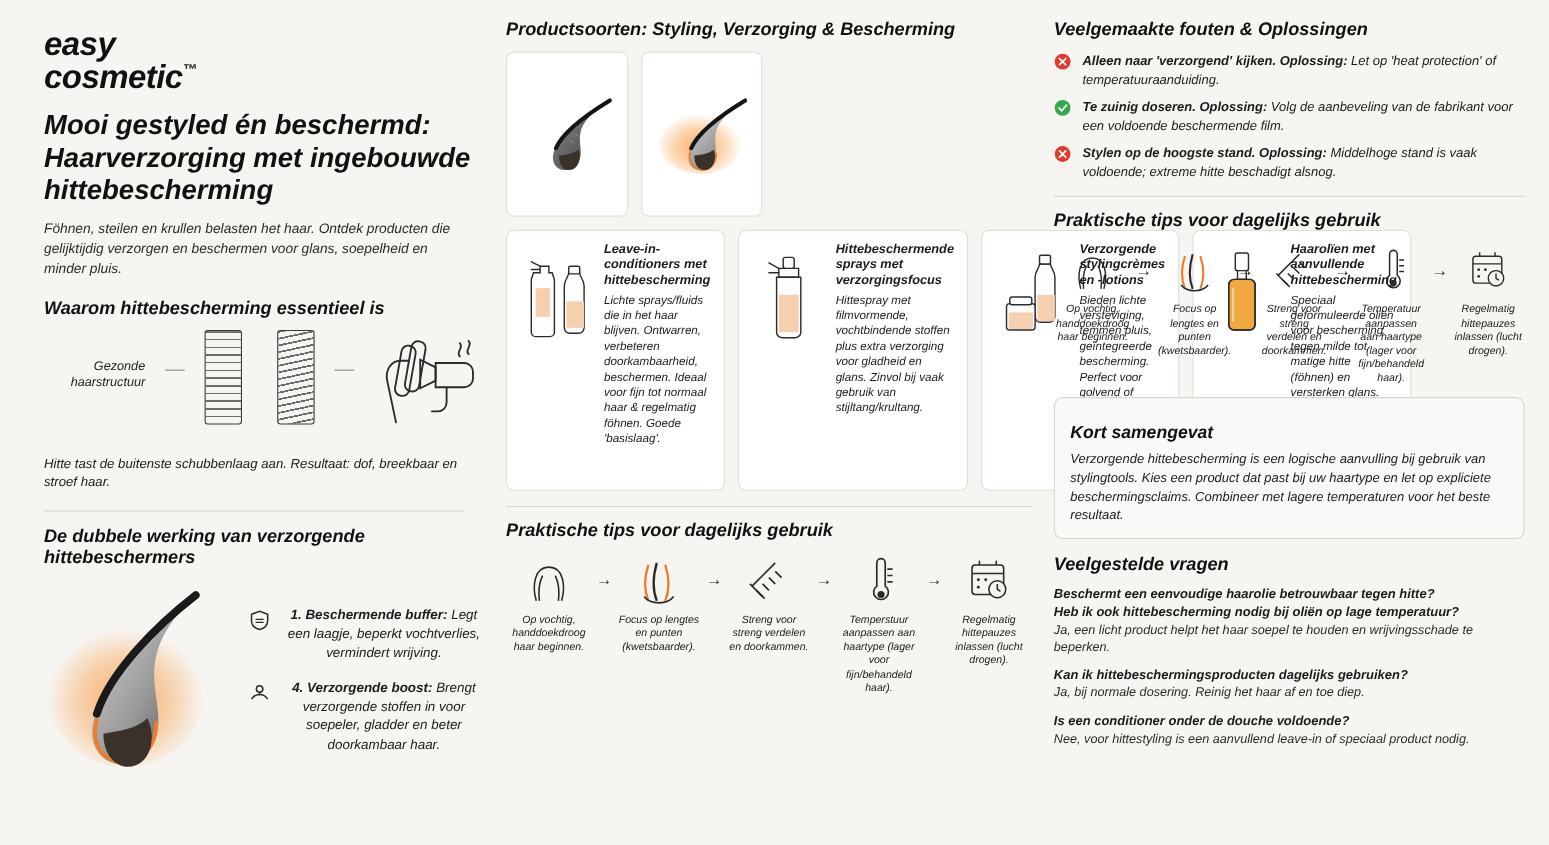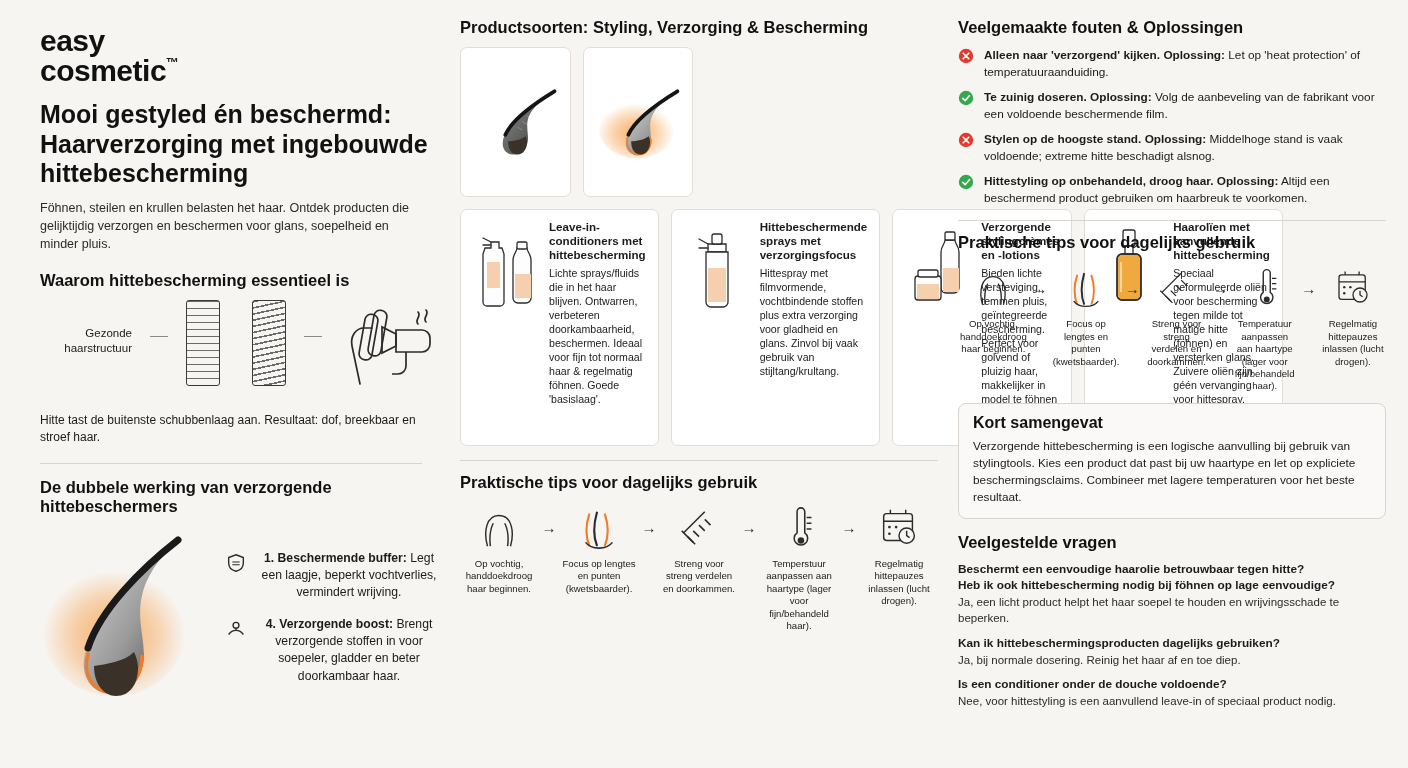--- a/index.html
+++ b/index.html
@@ -4,21 +4,21 @@
 <style>
   * { box-sizing: border-box; }
   html, body { margin:0; padding:0; }
   body {
     width:1408px; height:768px;
     background:#f7f5f2;
     font-family:"Liberation Sans", sans-serif;
     color:#1b1b1b;
     overflow:hidden;
   }
-  .page { position:relative; width:1408px; height:768px; display:flex; padding:18px 22px 10px 22px; gap:20px; }
+  .page { position:relative; width:1408px; height:768px; display:flex; padding:18px 22px 10px 22px; gap:20px;font-style:italic; }
 
   
   .col { height:100%; }
   .col-left  { width:420px; }
   .col-mid   { width:478px; }
   .col-right { width:430px; }
 
   
   .logo { font-weight:700; font-size:30px; line-height:1.0; letter-spacing:-0.5px; margin:8px 0 14px 18px; color:#111; }
   .logo .tm { font-size:13px; vertical-align:top; font-weight:700; }
@@ -70,21 +70,21 @@
   .step .cap { font-size:9.6px; line-height:1.3; margin-top:4px; padding:0 2px; }
   .arrow { flex:0 0 18px; display:flex; align-items:center; justify-content:center; height:52px; font-size:15px; color:#2b2b2b; }
 
   
   .mistake { display:flex; gap:9px; margin-bottom:9px; }
   .mistake .badge { flex:0 0 17px; margin-top:1px; }
   .mistake .txt { font-size:11.8px; line-height:1.4; }
   .mistake .txt b { font-weight:700; }
 
   
-  .summary { border:1px solid #d9d5ce; border-radius:8px; padding:10px 14px 12px 14px; background:#faf9f7; }
+  .summary { border:1px solid #d9d5ce; border-radius:8px; padding:23px 14px 12px 14px; background:#faf9f7; }
   .summary h2 { font-size:16px; margin:0 0 6px 0; }
   .summary p { font-size:11.8px; line-height:1.45; margin:0; }
 
   
   .faq-q { font-size:11.8px; font-weight:700; margin:0 0 2px 0; }
   .faq-a { font-size:11.5px; line-height:1.4; margin:0 0 9px 0; color:#2b2b2b; }
 
   .small-steps-cap { font-size:9.3px; }
 </style>
 </head>
@@ -414,33 +414,20 @@
               <path d="M6.5 6.5 L13.5 13.5 M13.5 6.5 L6.5 13.5" stroke="#fff" stroke-width="2" stroke-linecap="round"></path>
             </svg>
         </div>
         <div class="txt">
           <b>Stylen op de hoogste stand.</b>
           <b>Oplossing:</b>
           <span>Middelhoge stand is vaak voldoende; extreme hitte beschadigt alsnog.</span>
         </div>
       </div>
 
-      <div class="mistake">
-        <div class="badge">
-          <svg width="16" height="16" viewBox="0 0 20 20">
-              <circle cx="10" cy="10" r="9" fill="#35a84c"></circle>
-              <path d="M6 10.4 L9 13.4 L14.4 7" stroke="#fff" stroke-width="2" fill="none" stroke-linecap="round" stroke-linejoin="round"></path>
-            </svg>
-        </div>
-        <div class="txt">
-          <b>Hittestyling op onbehandeld, droog haar.</b>
-          <b>Oplossing:</b>
-          <span>Altijd een beschermend product gebruiken om haarbreuk te voorkomen.</span>
-        </div>
-      </div>
     </div>
 
     <hr class="rule-right">
 
     <h2>Praktische tips voor dagelijks gebruik</h2>
 
     <div class="steps">
       <div class="step">
         <div class="art">
           <svg width="42" height="44" viewBox="0 0 48 50" fill="none" stroke="#2b2b2b" stroke-width="1.5">
@@ -506,21 +493,21 @@
       <p>Verzorgende hittebescherming is een logische aanvulling bij gebruik van stylingtools. Kies een product dat past bij uw haartype en let op expliciete beschermingsclaims. Combineer met lagere temperaturen voor het beste resultaat.</p>
     </div>
 
     <h2 style="margin-top:14px;">Veelgestelde vragen</h2>
 
     <div>
       <div>
         <p class="faq-q">Beschermt een eenvoudige haarolie betrouwbaar tegen hitte?</p>
       </div>
       <div>
-        <p class="faq-q">Heb ik ook hittebescherming nodig bij föhnen op lage eenvoudige?</p>
+        <p class="faq-q">Heb ik ook hittebescherming nodig bij oliën op lage temperatuur?</p>
         <p class="faq-a">Ja, een licht product helpt het haar soepel te houden en wrijvingsschade te beperken.</p>
       </div>
       <div>
         <p class="faq-q">Kan ik hittebeschermingsproducten dagelijks gebruiken?</p>
         <p class="faq-a">Ja, bij normale dosering. Reinig het haar af en toe diep.</p>
       </div>
       <div>
         <p class="faq-q">Is een conditioner onder de douche voldoende?</p>
         <p class="faq-a">Nee, voor hittestyling is een aanvullend leave-in of speciaal product nodig.</p>
       </div>

